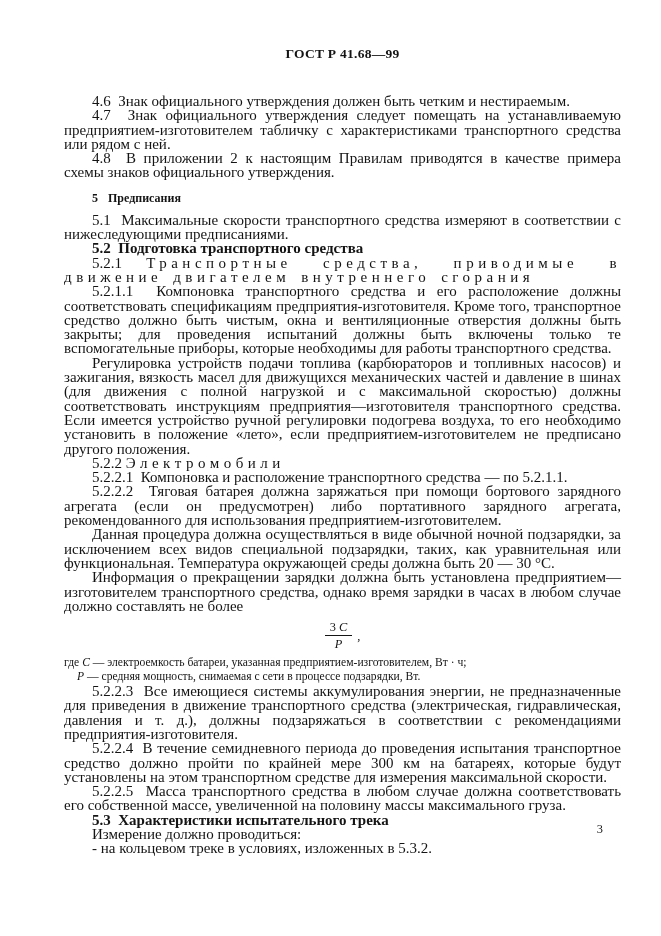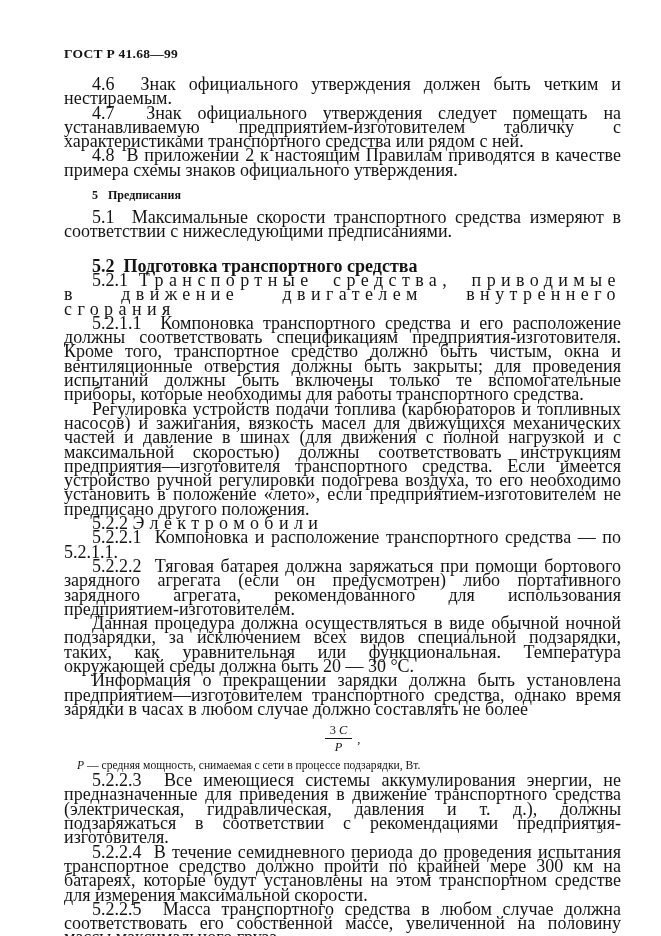--- a/index.html
+++ b/index.html
@@ -10,33 +10,33 @@
     font-family: "Liberation Serif", "DejaVu Serif", serif;
     color: #141414;
     overflow: hidden;
   }
   .page {
     position: absolute; inset: 0;
     background: #ffffff;
     padding: 46px 40px 0 64px;
   }
   .header {
-    text-align: left;
+    text-align: center;
     font-weight: bold;
     font-size: 13.5px;
     letter-spacing: 0.02em;
-    margin-bottom: 15px;
+    margin-bottom: 32px;
   }
   .para {
-    font-size: 18px;
+    font-size: 15px;
     line-height: 14.3px;
     text-align: justify;
     text-indent: 28px;
   }
-  .bold { font-weight: bold; margin-top: 20px; }
+  .bold { font-weight: bold; }
   .section-heading {
     font-size: 12px;
     font-weight: bold;
     text-indent: 28px;
     margin: 11px 0 7px 0;
   }
   .section-heading .head-text { margin-left: 10px; }
   .spaced-text { letter-spacing: 0.30em; word-spacing: 0.18em; }
   .clause-num { letter-spacing: normal; }
   .formula-block {
@@ -92,20 +92,21 @@
   <p class="para">Данная процедура должна осуществляться в виде обычной ночной подзарядки, за исключением всех видов специальной подзарядки, таких, как уравнительная или функциональная. Температура окружающей среды должна быть 20 — 30 °С.</p>
   <p class="para">Информация о прекращении зарядки должна быть установлена предприятием—изготовителем транспортного средства, однако время зарядки в часах в любом случае должно составлять не более</p>
 
   <div class="formula-block">
     <span class="frac">
       <span class="num"><span>3</span> <span class="var">С</span></span>
       <span class="den"><span class="var">Р</span></span>
     </span><span class="formula-suffix">,</span>
   </div>
 
+  <p class="where-line"><span>где</span> <span class="var">С</span> <span>— электроемкость батареи, указанная предприятием-изготовителем, Вт · ч;</span></p>
   <p class="where-line p-line"><span class="var">Р</span> <span>— средняя мощность, снимаемая с сети в процессе подзарядки, Вт.</span></p>
 
   <p class="para">5.2.2.3&nbsp; Все имеющиеся системы аккумулирования энергии, не предназначенные для приведения в движение транспортного средства (электрическая, гидравлическая, давления и т. д.), должны подзаряжаться в соответствии с рекомендациями предприятия-изготовителя.</p>
   <p class="para">5.2.2.4&nbsp; В течение семидневного периода до проведения испытания транспортное средство должно пройти по крайней мере 300 км на батареях, которые будут установлены на этом транспортном средстве для измерения максимальной скорости.</p>
   <p class="para">5.2.2.5&nbsp; Масса транспортного средства в любом случае должна соответствовать его собственной массе, увеличенной на половину массы максимального груза.</p>
 
   <p class="para bold">5.3&nbsp; Характеристики испытательного трека</p>
   <p class="para">Измерение должно проводиться:</p>
   <p class="para">- на кольцевом треке в условиях, изложенных в 5.3.2.</p>
 

